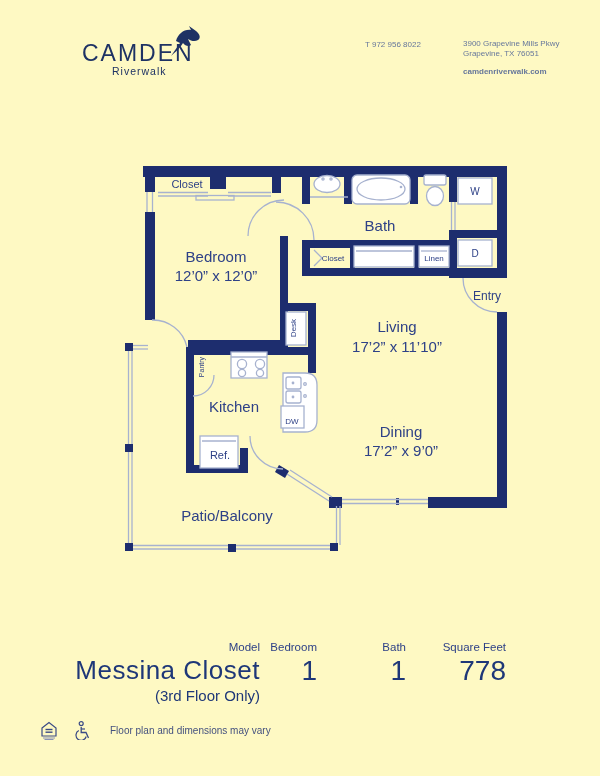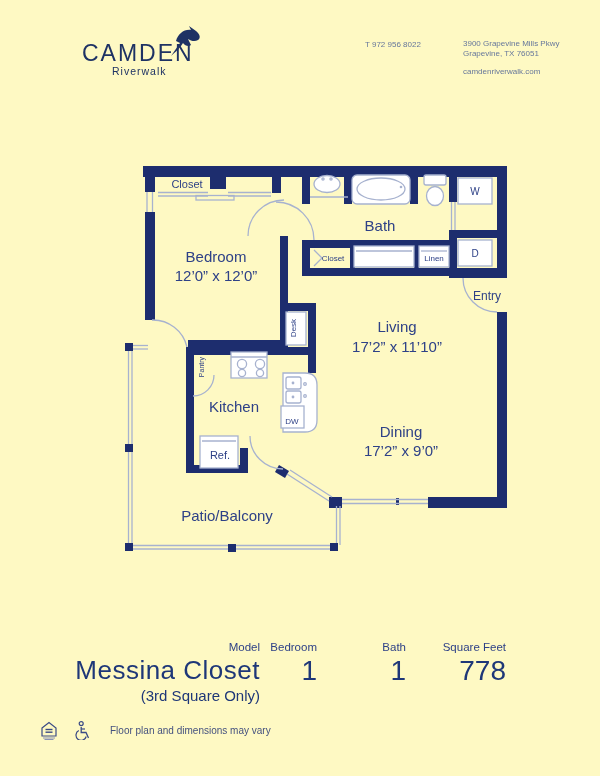--- a/index.html
+++ b/index.html
@@ -5,21 +5,21 @@
   html,body{margin:0;padding:0;background:#fff;}
   .page{position:relative;width:600px;height:776px;background:#fef9c3;overflow:hidden;
         font-family:"Liberation Sans", sans-serif;}
   
   .brand-name{position:absolute;left:82px;top:40px;font-size:23px;letter-spacing:2px;
               color:#1e3264;font-weight:400;}
   .brand-sub{position:absolute;left:112px;top:65px;font-size:10.5px;letter-spacing:1px;color:#1e3264;}
   .bird{position:absolute;left:168px;top:26px;}
   .contact-phone{position:absolute;left:365px;top:40px;font-size:8px;color:#66779b;}
   .contact-addr{position:absolute;left:463px;top:39px;font-size:8px;line-height:9.5px;color:#66779b;}
-  .contact-site{position:absolute;left:463px;top:67px;font-size:8px;color:#66779b;text-decoration:none;}
+  .contact-site{position:absolute;left:463px;top:67px;font-size:8px;color:#66779b;text-decoration:none;font-weight:bold;}
   
   .plan{position:absolute;left:110px;top:150px;}
   .plan text{fill:#2e4187;font-family:"Liberation Sans", sans-serif;}
   .room-label{font-size:15px;}
   .tiny-label{font-size:8px;}
   .feat-label{font-size:11px;}
   .wall{fill:#1d2d6e;}
   .thin{stroke:#a7b2cf;stroke-width:1.3;fill:none;}
   .fixture{stroke:#a7b2cf;stroke-width:1.3;fill:#fff;}
   
@@ -188,21 +188,21 @@
     <text class="tiny-label" x="292" y="424" text-anchor="middle">DW</text>
     <text class="feat-label" x="220" y="459" text-anchor="middle">Ref.</text>
     <text class="room-label" x="401" y="437" text-anchor="middle">Dining</text>
     <text class="room-label" x="401" y="456" text-anchor="middle">17’2” x 9’0”</text>
     <text class="room-label" x="227" y="521" text-anchor="middle">Patio/Balcony</text>
   </svg>
 
   <div class="col" style="left:60px;top:641px;width:200px;">
     <div class="sm">Model</div>
     <div class="lg-model">Messina Closet</div>
-    <div class="note">(3rd Square Only)</div>
+    <div class="note">(3rd Floor Only)</div>
   </div>
   <div class="col" style="left:217px;top:641px;width:100px;">
     <div class="sm">Bedroom</div>
     <div class="lg">1</div>
   </div>
   <div class="col" style="left:306px;top:641px;width:100px;">
     <div class="sm">Bath</div>
     <div class="lg">1</div>
   </div>
   <div class="col" style="left:406px;top:641px;width:100px;">

